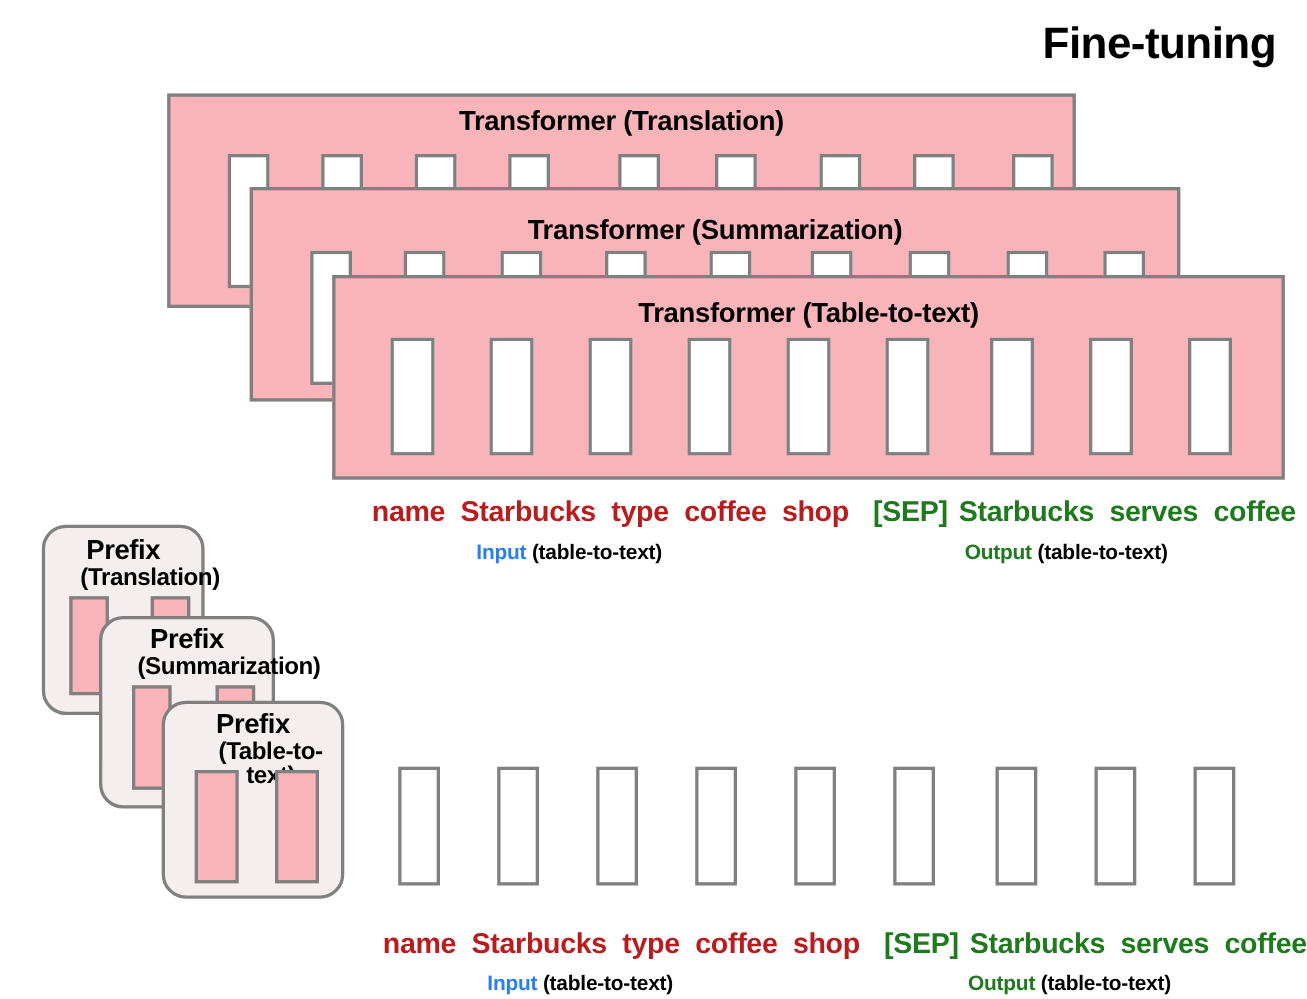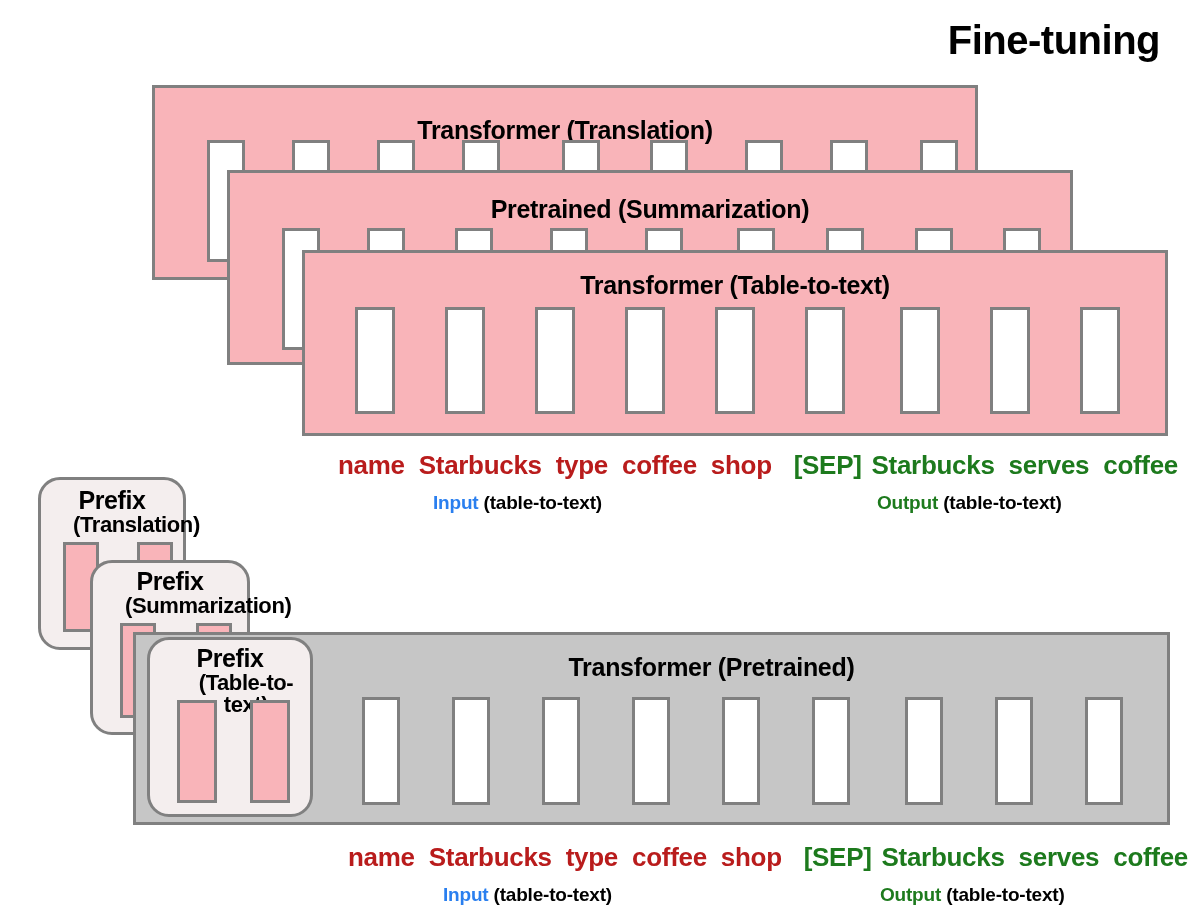--- a/index.html
+++ b/index.html
@@ -115,35 +115,35 @@
   .caption-row .kw.green { color: #1d7a1d; }
 </style>
 </head>
 <body>
 
 <div id="canvas">
 
   <div class="section-title" id="finetune-title">Fine-tuning</div>
 
   <div class="block pink" style="left:152px; top:85px; width:826px; height:195px; z-index:1;">
-    <div class="block-label" style="top:28px;">Transformer (Translation)</div>
+    <div class="block-label" style="top:8px;">Transformer (Translation)</div>
   </div>
 
   <div class="slot" style="left:207px; top:140px; width:38px; height:122px; z-index:2;"></div>
   <div class="slot" style="left:292px; top:140px; width:38px; height:122px; z-index:2;"></div>
   <div class="slot" style="left:377px; top:140px; width:38px; height:122px; z-index:2;"></div>
   <div class="slot" style="left:462px; top:140px; width:38px; height:122px; z-index:2;"></div>
   <div class="slot" style="left:562px; top:140px; width:38px; height:122px; z-index:2;"></div>
   <div class="slot" style="left:650px; top:140px; width:38px; height:122px; z-index:2;"></div>
   <div class="slot" style="left:745px; top:140px; width:38px; height:122px; z-index:2;"></div>
   <div class="slot" style="left:830px; top:140px; width:38px; height:122px; z-index:2;"></div>
   <div class="slot" style="left:920px; top:140px; width:38px; height:122px; z-index:2;"></div>
 
   <div class="block pink" style="left:227px; top:170px; width:846px; height:195px; z-index:3;">
-    <div class="block-label" style="top:22px;">Pretrained (Summarization)</div>
+    <div class="block-label" style="top:22px;">Transformer (Summarization)</div>
   </div>
   <div class="slot" style="left:282px; top:228px; width:38px; height:122px; z-index:4;"></div>
   <div class="slot" style="left:367px; top:228px; width:38px; height:122px; z-index:4;"></div>
   <div class="slot" style="left:455px; top:228px; width:38px; height:122px; z-index:4;"></div>
   <div class="slot" style="left:550px; top:228px; width:38px; height:122px; z-index:4;"></div>
   <div class="slot" style="left:645px; top:228px; width:38px; height:122px; z-index:4;"></div>
   <div class="slot" style="left:737px; top:228px; width:38px; height:122px; z-index:4;"></div>
   <div class="slot" style="left:826px; top:228px; width:38px; height:122px; z-index:4;"></div>
   <div class="slot" style="left:915px; top:228px; width:38px; height:122px; z-index:4;"></div>
   <div class="slot" style="left:1003px; top:228px; width:38px; height:122px; z-index:4;"></div>
@@ -202,23 +202,20 @@
 
   <div class="prefix-card" style="left:90px; top:560px; width:160px; height:175px; z-index:13;">
     <div class="prefix-label" style="top:6px;">
       <span class="line1">Prefix</span>
       <span class="line2">(Summarization)</span>
     </div>
   </div>
   <div class="slot pinkfill" style="left:120px; top:623px; width:36px; height:95px; z-index:14;"></div>
   <div class="slot pinkfill" style="left:196px; top:623px; width:36px; height:95px; z-index:14;"></div>
 
-  <div class="block gray" style="left:133px; top:632px; width:1037px; height:193px; z-index:15;">
-    <div class="block-label" style="top:18px; left:120px; right:0;">Transformer  (Pretrained)</div>
-  </div>
   <div class="slot" style="left:362px; top:697px; width:38px; height:108px; z-index:16;"></div>
   <div class="slot" style="left:452px; top:697px; width:38px; height:108px; z-index:16;"></div>
   <div class="slot" style="left:542px; top:697px; width:38px; height:108px; z-index:16;"></div>
   <div class="slot" style="left:632px; top:697px; width:38px; height:108px; z-index:16;"></div>
   <div class="slot" style="left:722px; top:697px; width:38px; height:108px; z-index:16;"></div>
   <div class="slot" style="left:812px; top:697px; width:38px; height:108px; z-index:16;"></div>
   <div class="slot" style="left:905px; top:697px; width:38px; height:108px; z-index:16;"></div>
   <div class="slot" style="left:995px; top:697px; width:38px; height:108px; z-index:16;"></div>
   <div class="slot" style="left:1085px; top:697px; width:38px; height:108px; z-index:16;"></div>
 

